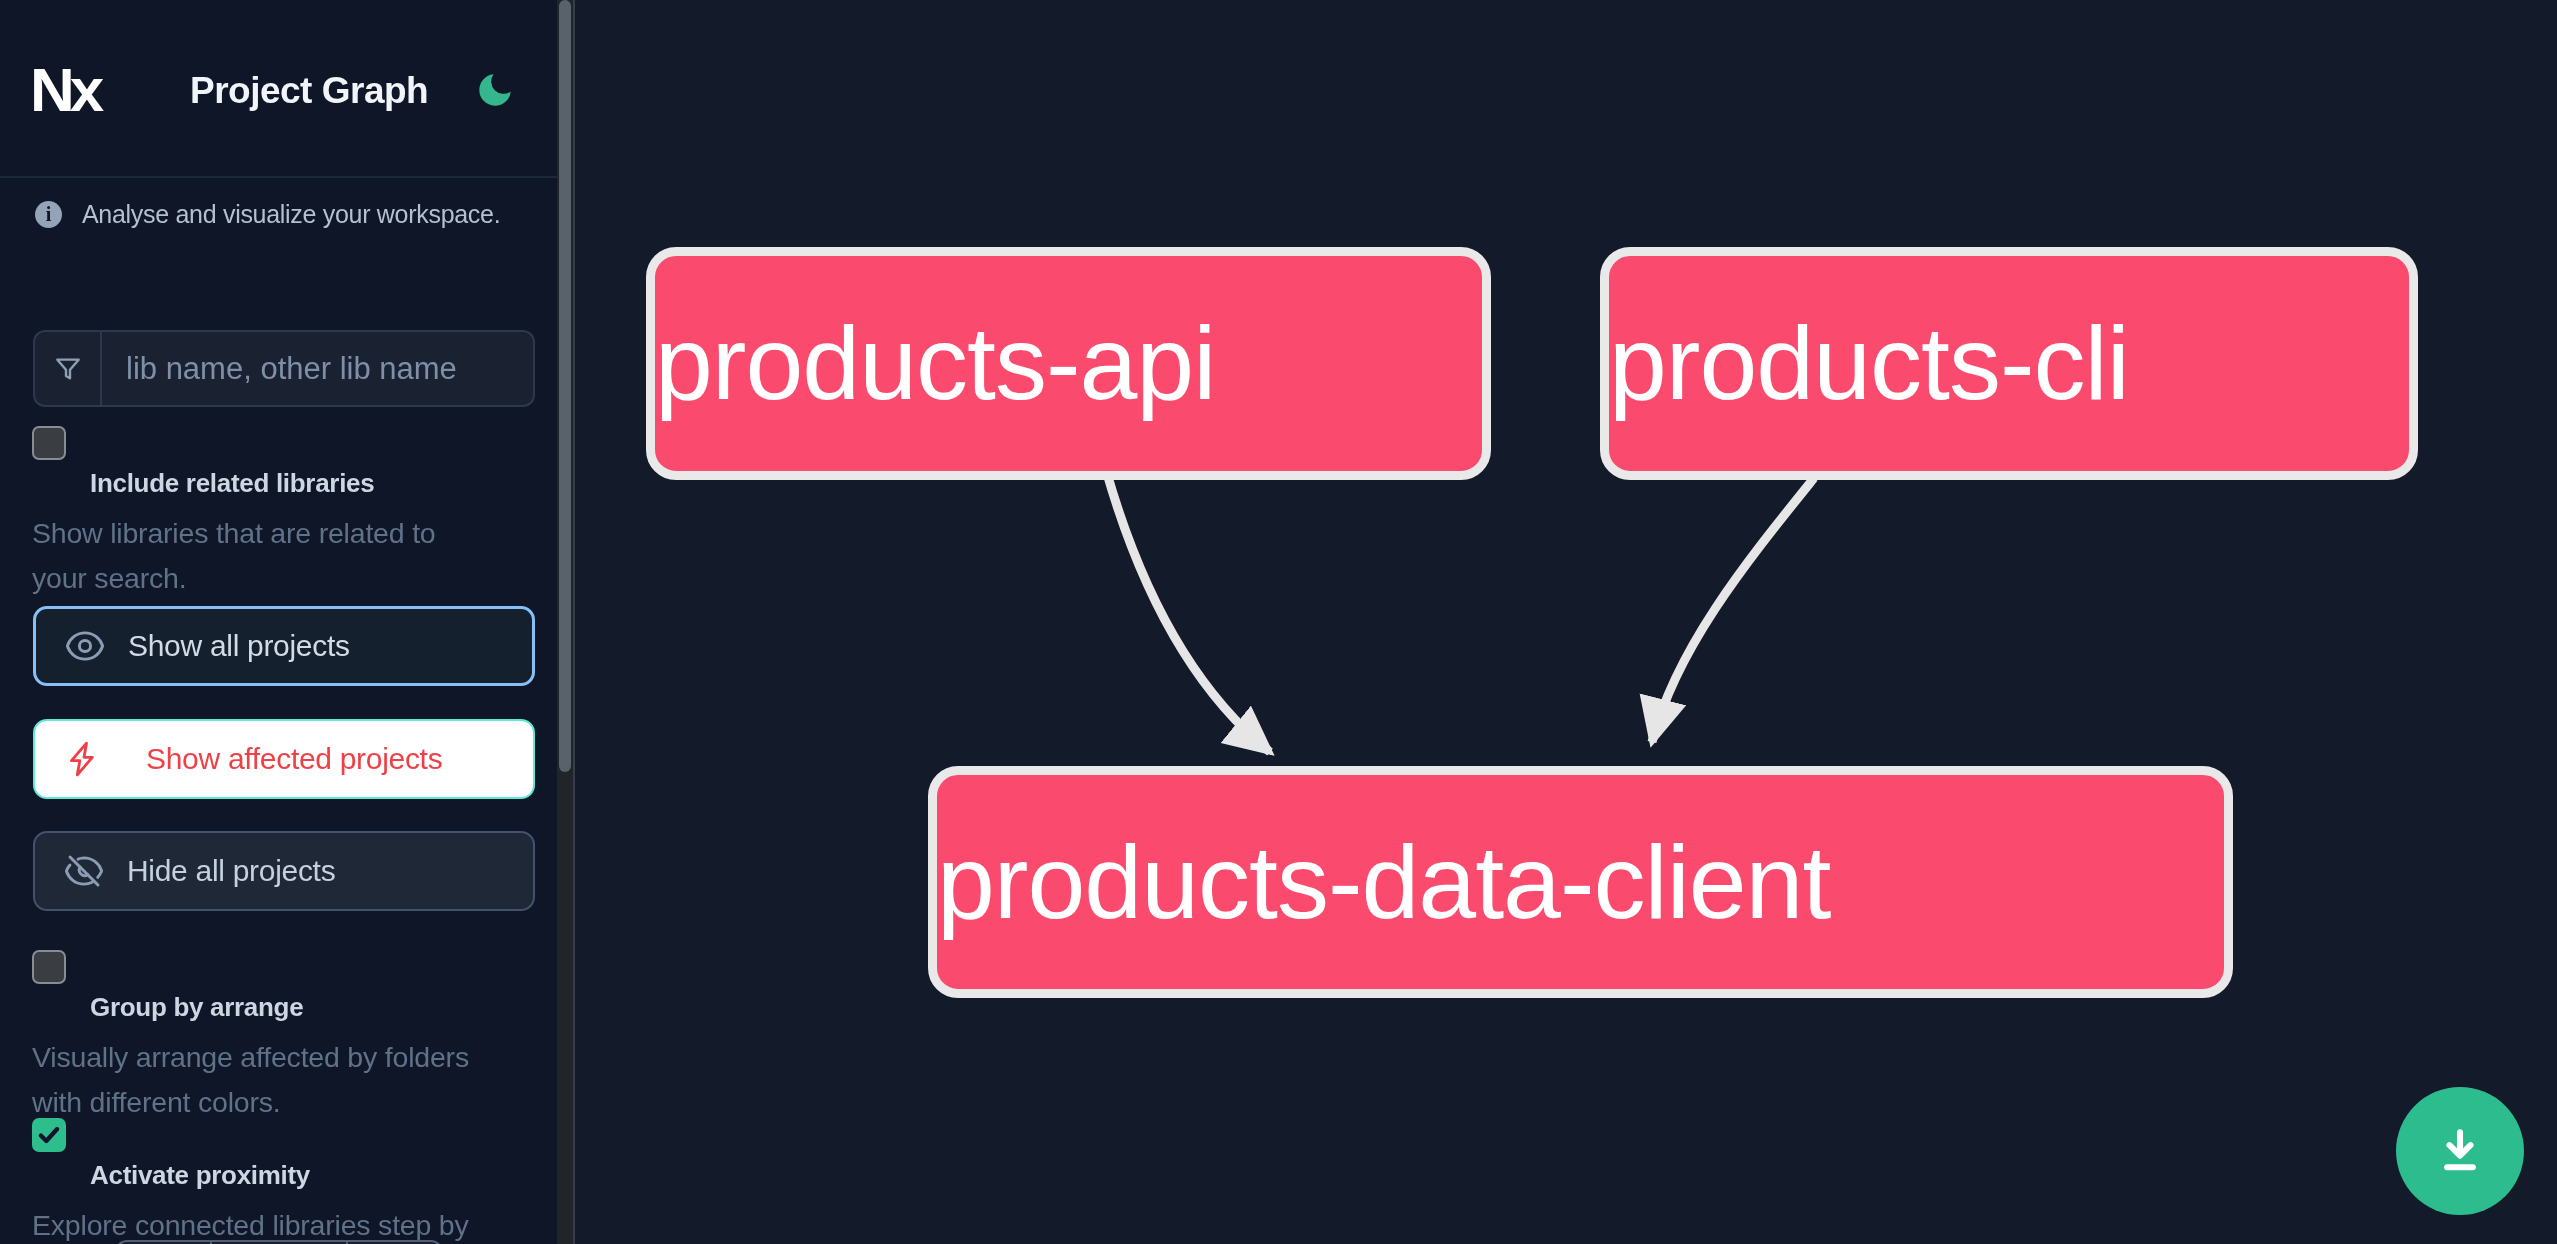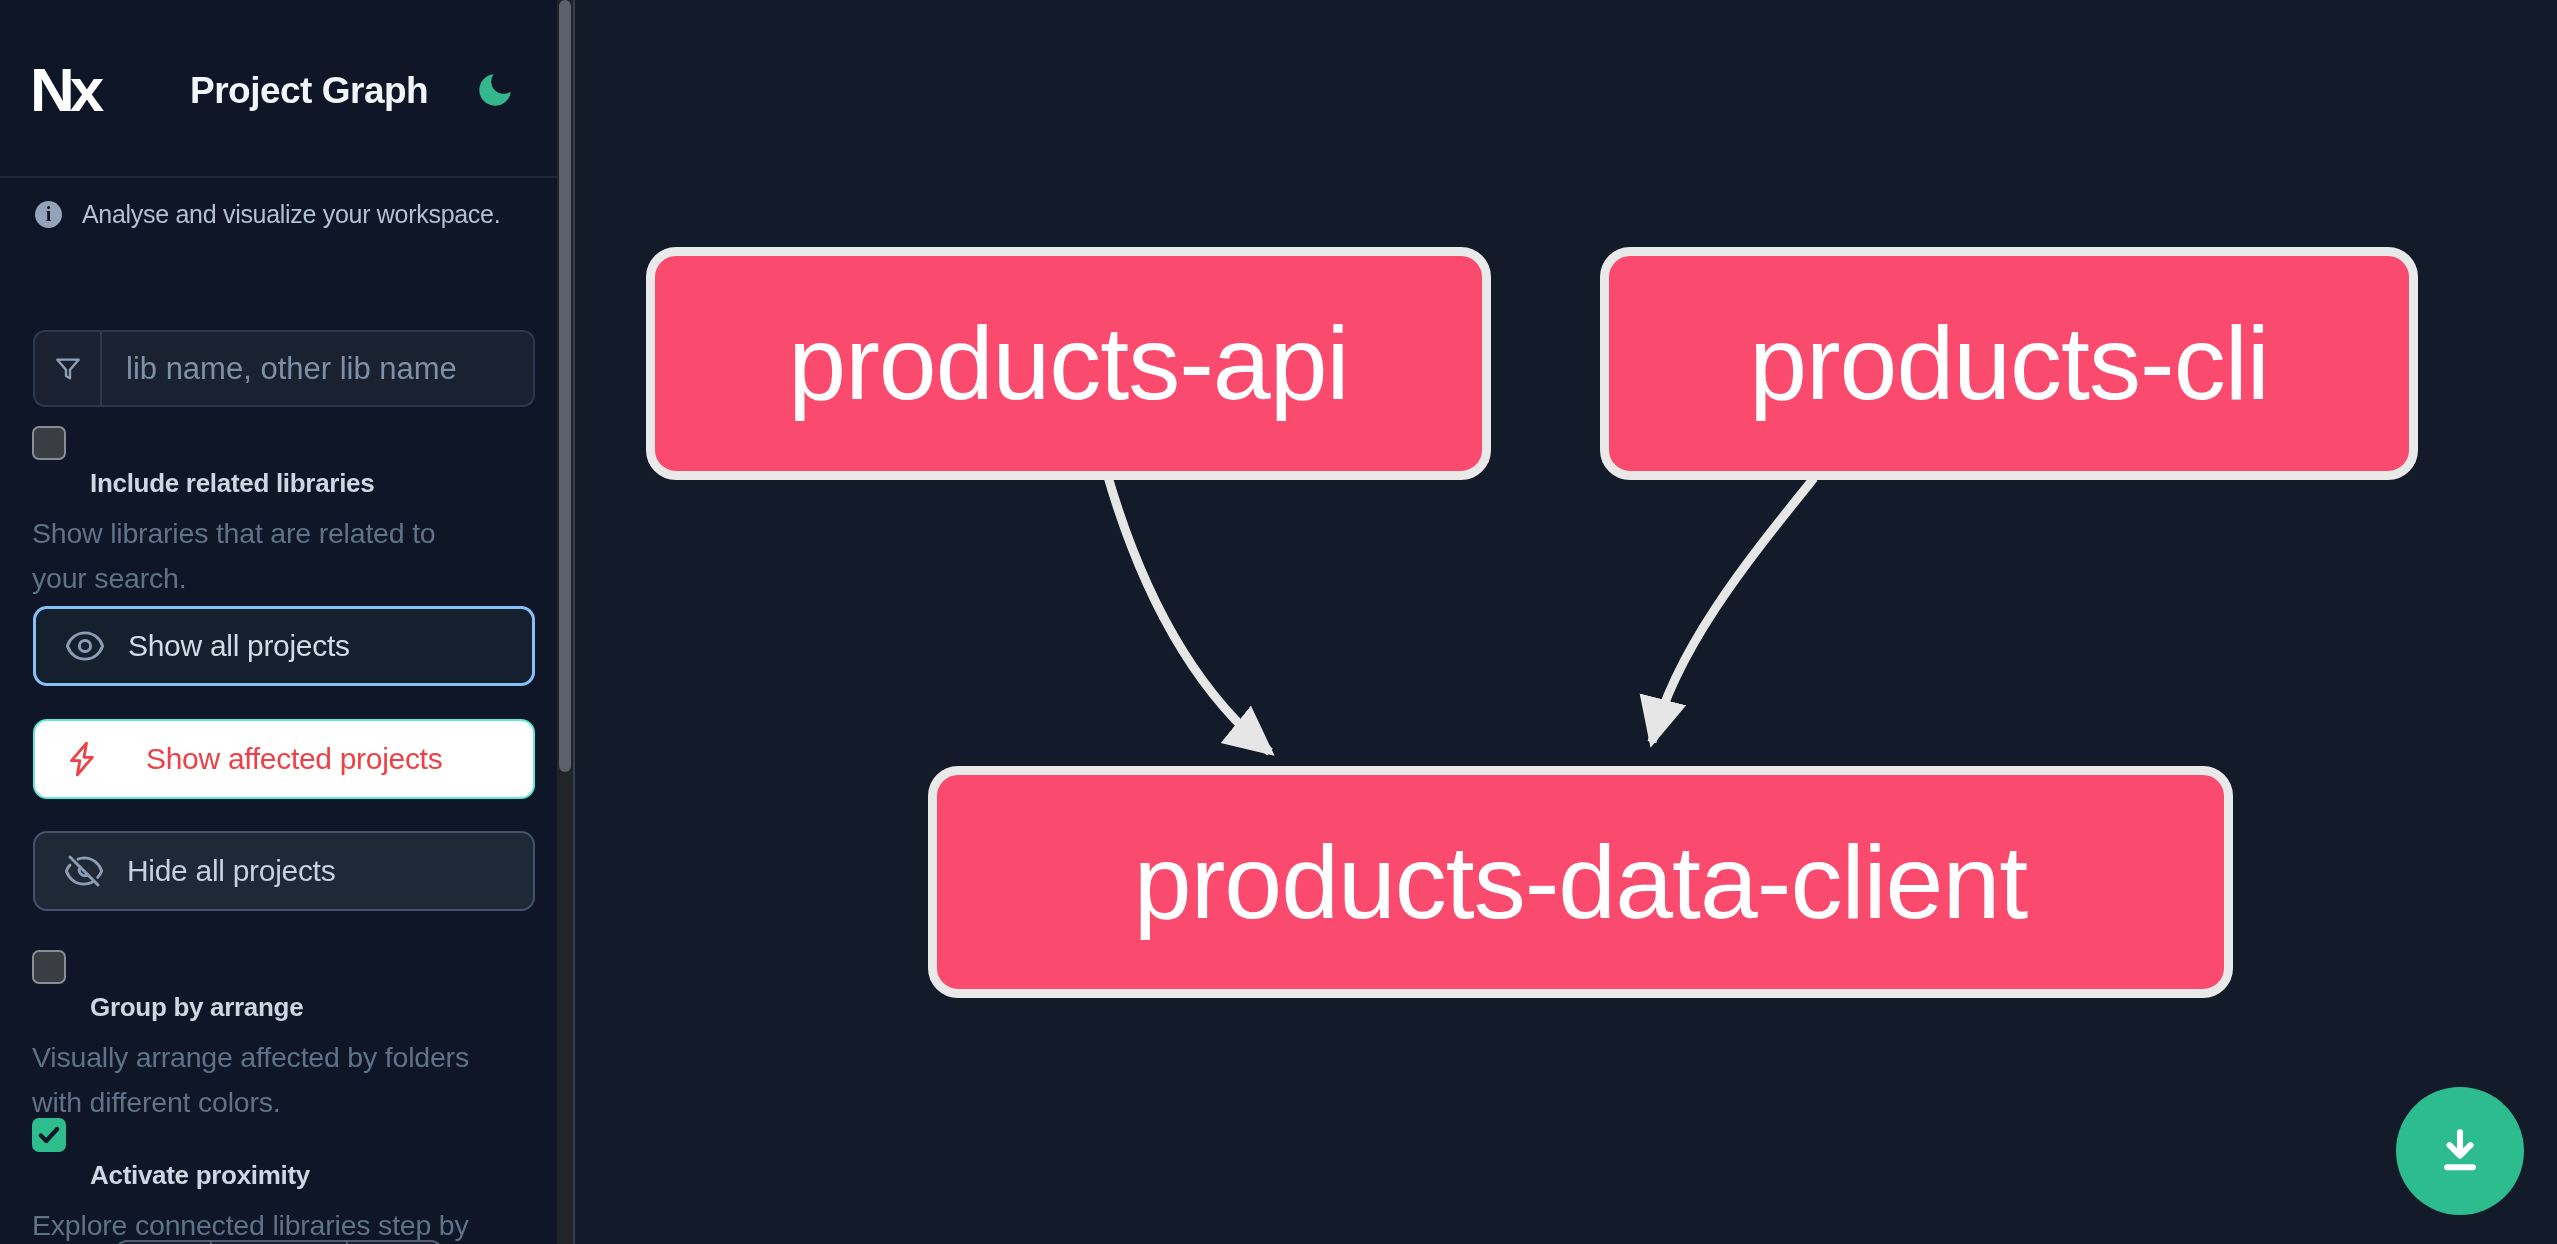--- a/index.html
+++ b/index.html
@@ -13,21 +13,21 @@
 
   
   .canvas { position: absolute; inset: 0; background: #131a29; }
   .edges-svg { position: absolute; inset: 0; z-index: 1; pointer-events: none; }
 
   .graph-node {
     position: absolute; z-index: 2;
     background: #fa4a6d;
     border: 9px solid #e9e9e9;
     border-radius: 30px;
-    display: flex; align-items: center; justify-content: center;
+    display: flex; align-items: center; 
     cursor: pointer;
   }
   .graph-node .node-label {
     color: #ffffff; font-size: 104px; font-weight: 400;
     letter-spacing: -1px; white-space: nowrap;
   }
 
   .fab {
     position: absolute; z-index: 5;
     right: 33px; bottom: 29px; width: 128px; height: 128px;

